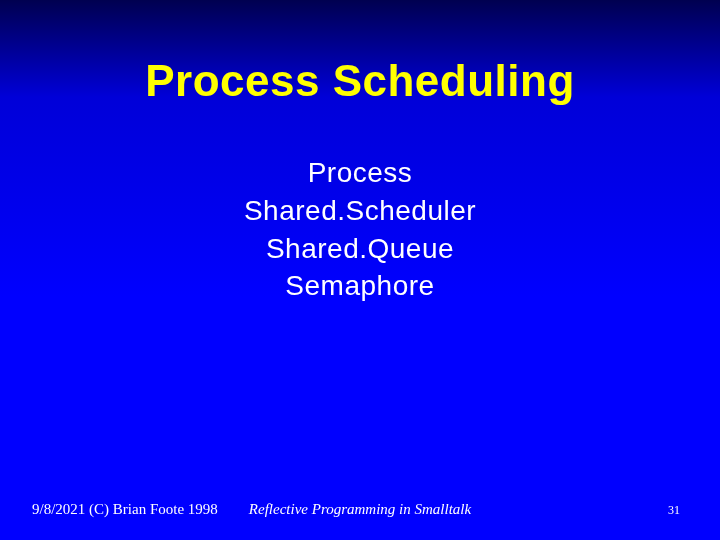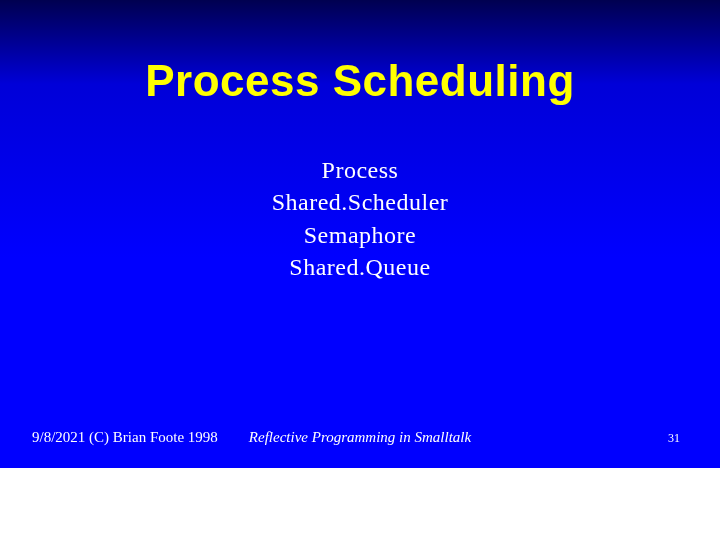--- a/index.html
+++ b/index.html
@@ -1,39 +1,39 @@
 <!DOCTYPE html>
 <html><head>
 <meta charset="utf-8">
 <style>
   * { margin: 0; padding: 0; box-sizing: border-box; }
   html, body { width: 720px; height: 540px; overflow: hidden; }
   .slide {
     width: 720px;
-    height: 468px;
+    height: 540px;
     background: linear-gradient(180deg, #000050 0%, #0000d8 18%, #0000ff 55%, #0000ff 100%);
     position: relative;
     font-family: Arial, Helvetica, sans-serif;
   }
   .title {
     color: #ffff00;
     font-size: 44px;
     font-weight: bold;
     text-align: center;
     padding-top: 56px;
     letter-spacing: 0.5px;
   }
   .body-list {
     margin-top: 48px;
     text-align: center;
   }
   .body-list .item {
     color: #ffffff;
-    font-size: 24px;
-    font-family: Liberation Serif, serif;
+    font-size: 28px;
+    font-family: Liberation Sans, sans-serif;
     line-height: 1.35;
     letter-spacing: 0.5px;
     text-align: center;
   }
   .footer {
     position: absolute;
     bottom: 22px;
     left: 0;
     width: 100%;
     height: 24px;
@@ -69,22 +69,22 @@
 </style>
 </head>
 <body>
 
 <div class="slide">
   <h1 class="title">Process Scheduling</h1>
 
   <div class="body-list">
     <div class="item">Process</div>
     <div class="item">Shared.Scheduler</div>
+    <div class="item">Shared.Queue</div>
     <div class="item">Semaphore</div>
-    <div class="item">Shared.Queue</div>
   </div>
 
   <div class="footer">
     <div class="left">9/8/2021 (C) Brian Foote 1998</div>
     <div class="center">Reflective Programming in Smalltalk</div>
     <div class="right">31</div>
   </div>
 </div>
 
 </body></html>

